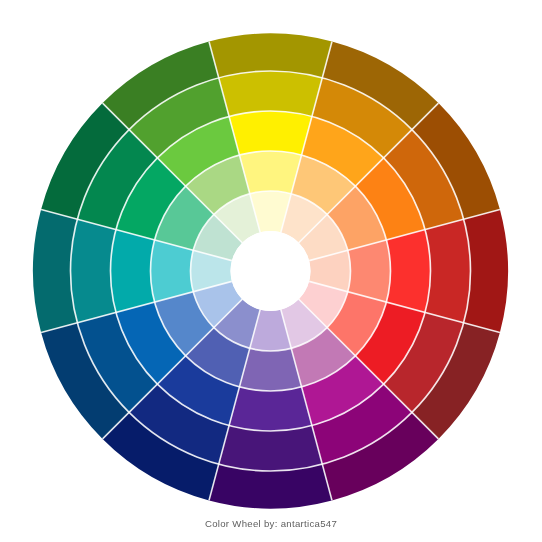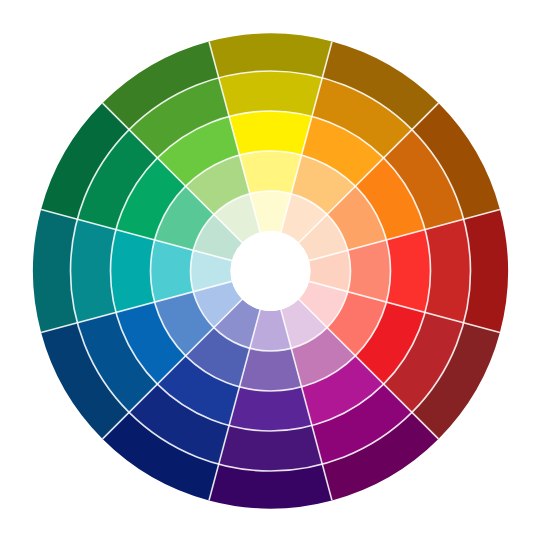--- a/index.html
+++ b/index.html
@@ -120,13 +120,14 @@
     <path class="divider" d="M231.863 281.353L41.093 332.47"></path>
     <path class="divider" d="M231.863 260.647L41.093 209.53"></path>
     <path class="divider" d="M242.216 242.716L102.562 103.062"></path>
     <circle class="divider" cx="270.5" cy="271" r="80"></circle>
     <circle class="divider" cx="270.5" cy="271" r="120"></circle>
     <circle class="divider" cx="270.5" cy="271" r="160"></circle>
     <circle class="divider" cx="270.5" cy="271" r="200"></circle>
    </g>
    <circle id="hub" cx="270.5" cy="271" r="40" fill="#ffffff"></circle>
   </svg>
+  <div id="caption">Color Wheel by: antartica547</div>
 </div>
 
 </body></html>

